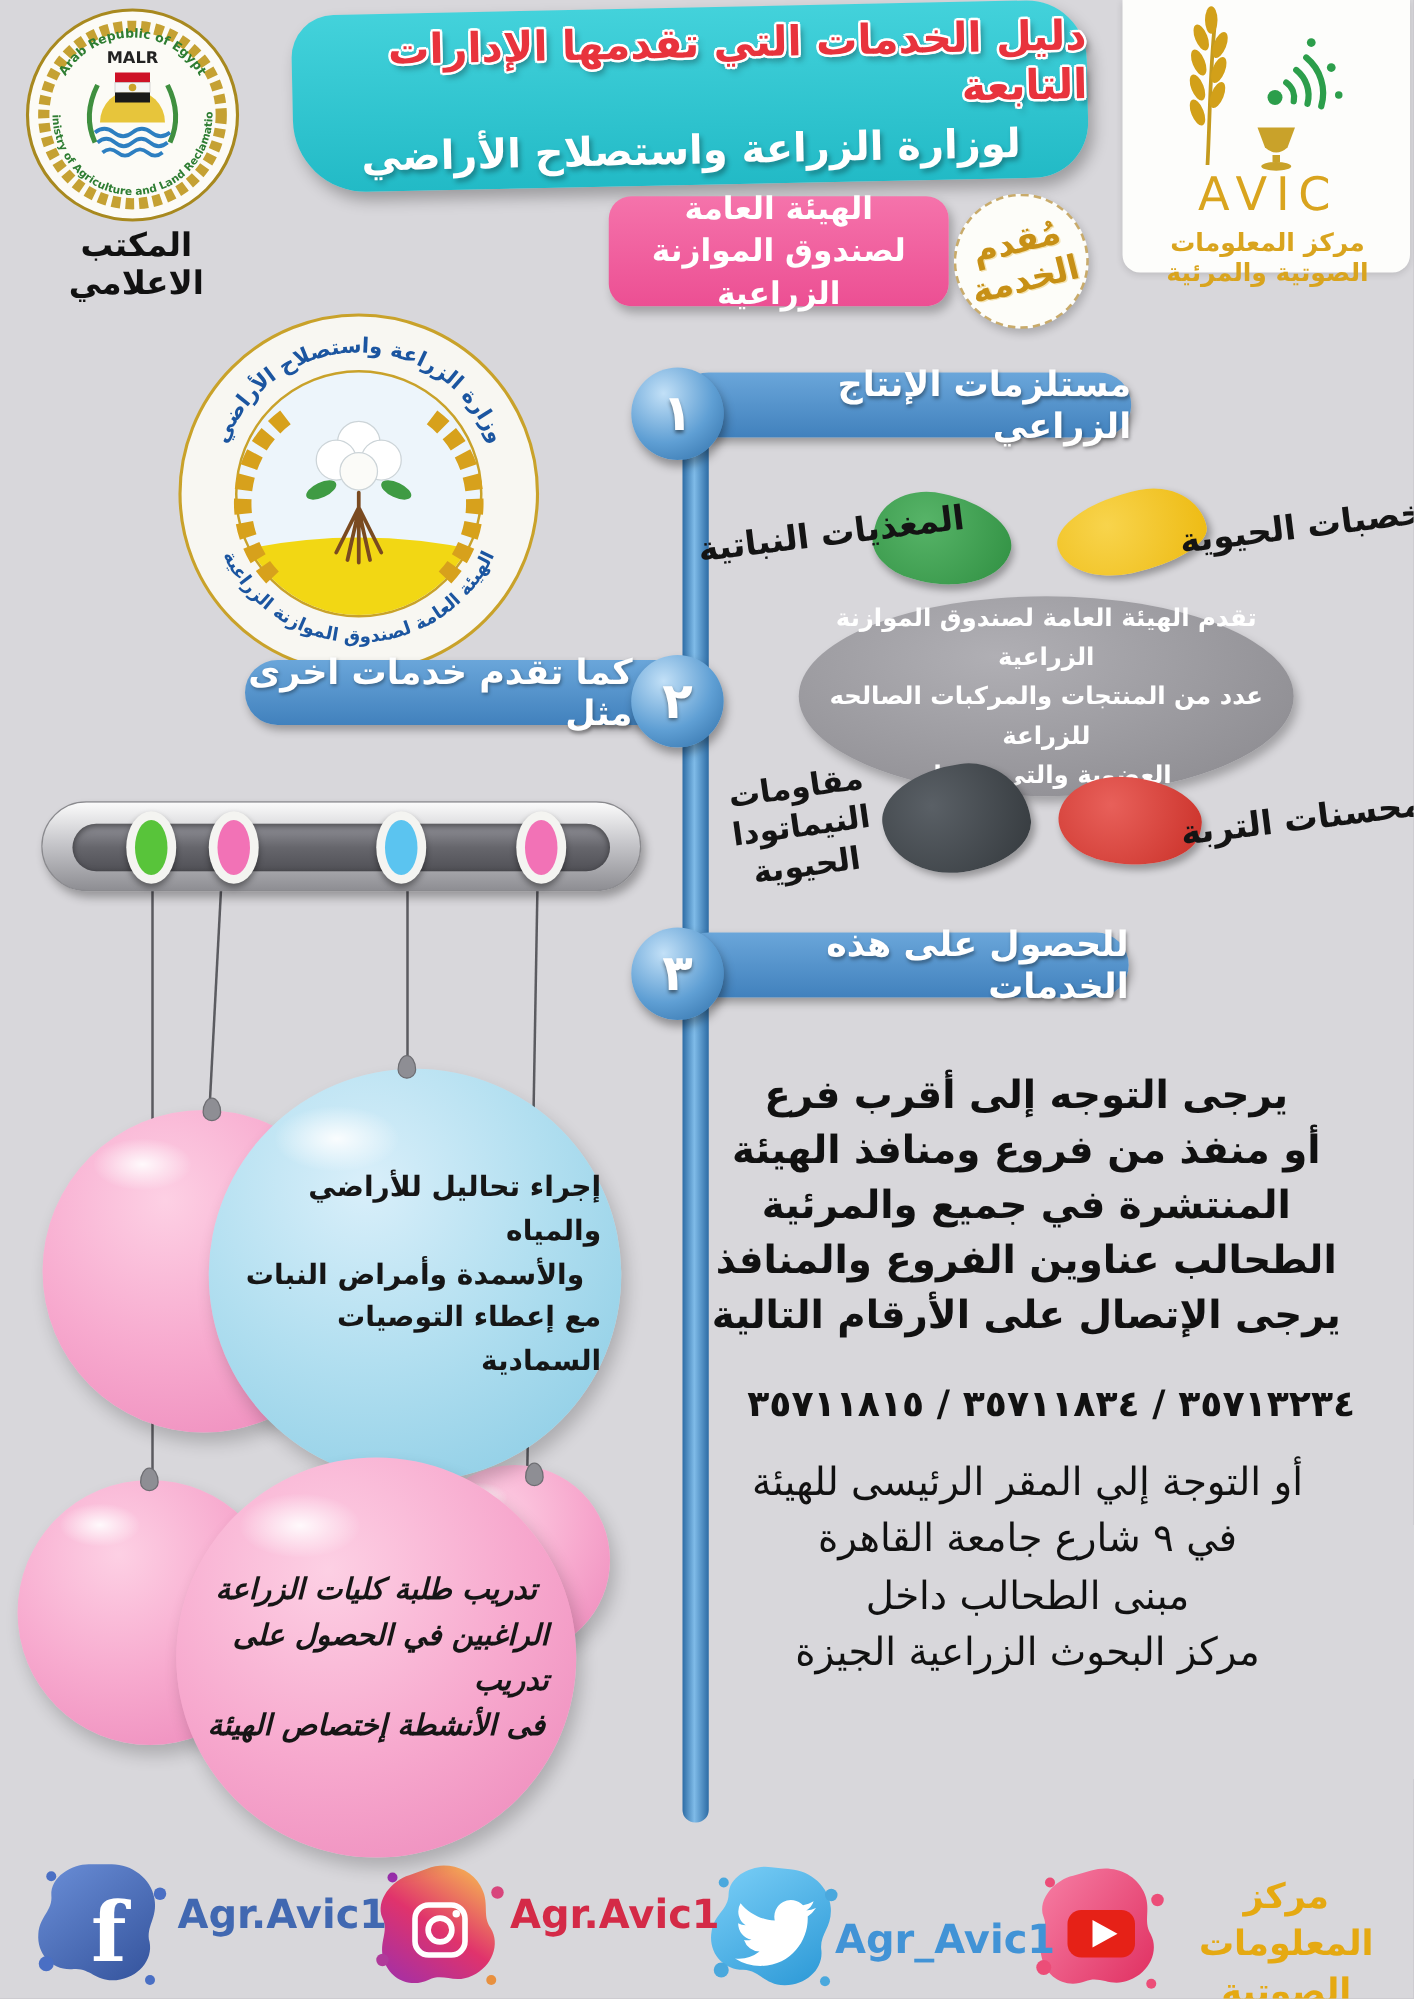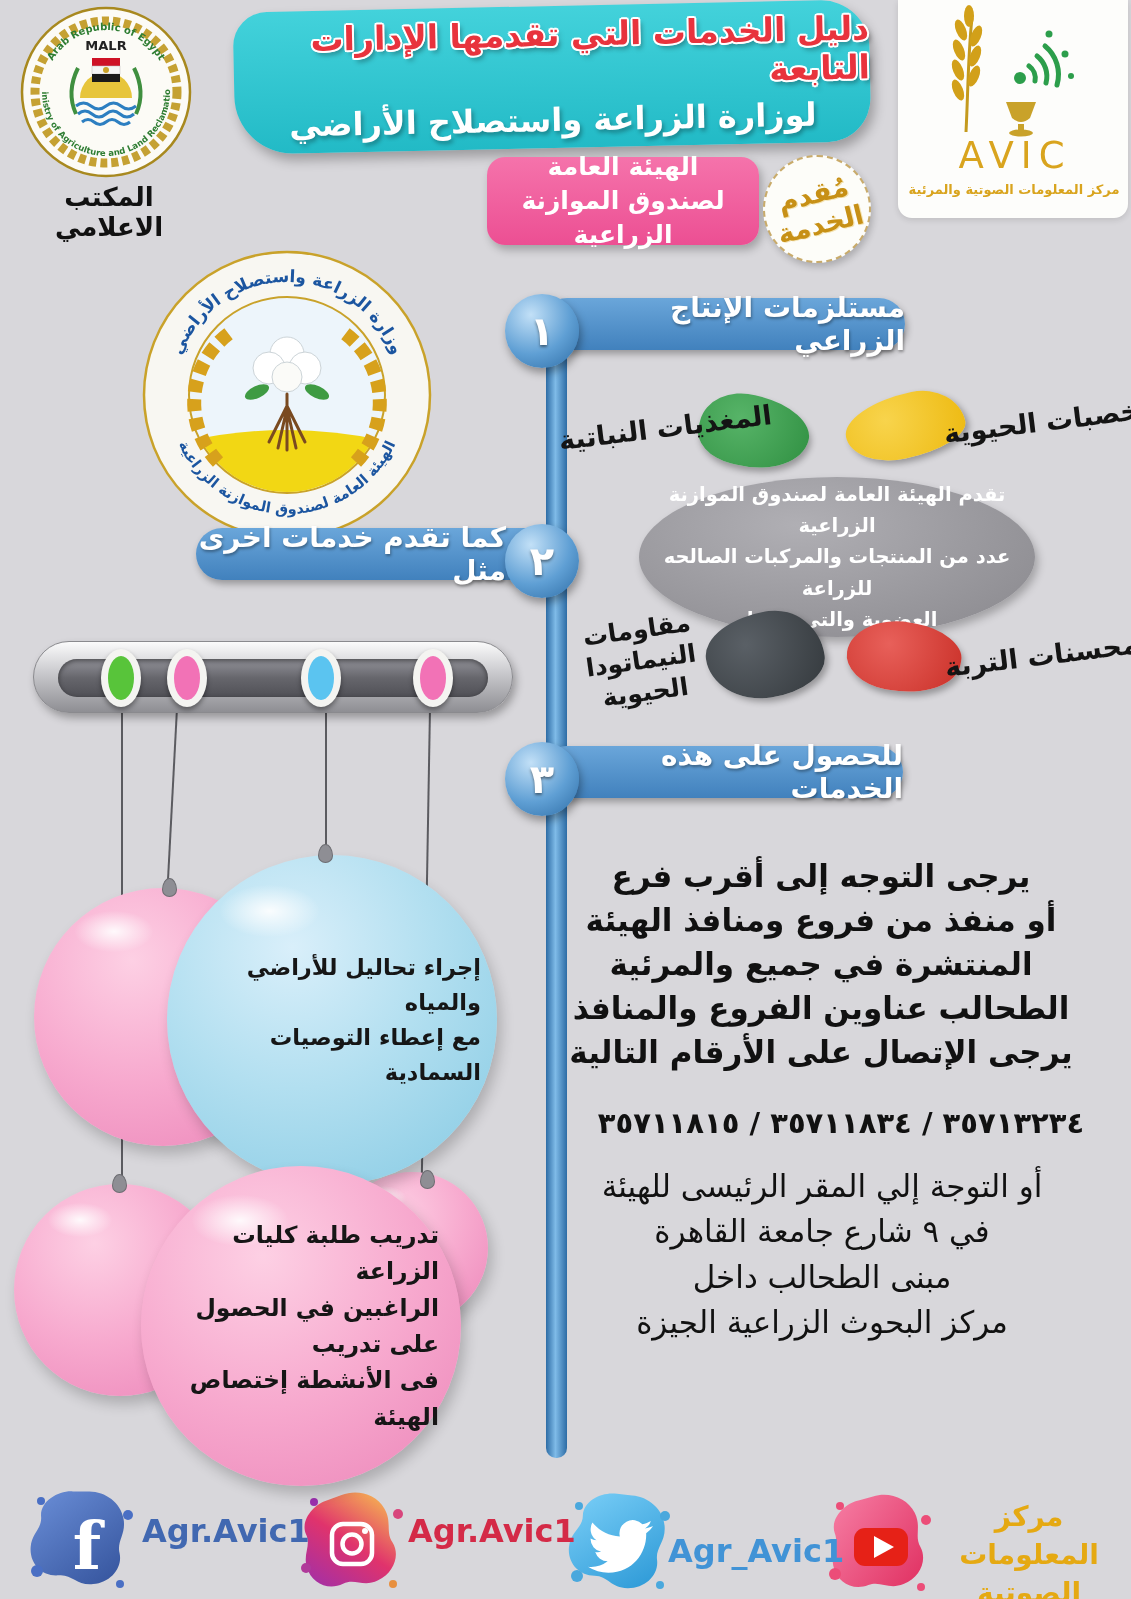--- a/index.html
+++ b/index.html
@@ -26,21 +26,21 @@
     text-shadow:2px 0 0 #fff,-2px 0 0 #fff,0 2px 0 #fff,0 -2px 0 #fff,
       1.5px 1.5px 0 #fff,-1.5px -1.5px 0 #fff,1.5px -1.5px 0 #fff,-1.5px 1.5px 0 #fff,
       3px 4px 5px rgba(0,0,0,.35); }
   .banner-l2 { font-size:32px; font-weight:bold; color:#ffffff;
     text-shadow:2px 3px 4px rgba(0,0,0,.3); }
   .avic-box { left:898px; top:0; width:230px; height:218px; background:#fdfdfb;
     border-radius:0 0 14px 14px; box-shadow:0 2px 6px rgba(0,0,0,.12); }
   .avic-name { left:918px; top:134px; width:194px; text-align:center;
     font-size:37px; font-weight:normal; color:#d9a41e; letter-spacing:7px; }
   .avic-sub { left:900px; top:182px; width:228px; text-align:center;
-    font-size:13px; font-weight:bold; color:#d9a41e; }
+    font-size:20px; font-weight:bold; color:#d9a41e; }
 
   
   .provider-pill { left:487px; top:157px; width:272px; height:88px;
     background:linear-gradient(180deg,#f573ab,#ec4f93);
     border-radius:18px; box-shadow:3px 5px 8px rgba(0,0,0,.25);
     display:flex; align-items:center; justify-content:center; text-align:center;
     padding:0 16px; color:#fff; font-size:25px; font-weight:bold; line-height:1.35; }
   .provider-badge { left:763px; top:155px; width:108px; height:108px;
     background:#fdfdf9; border:2.5px dashed #c9ab6a; border-radius:50%;
     box-shadow:2px 4px 7px rgba(0,0,0,.2);
@@ -113,21 +113,21 @@
     background:radial-gradient(circle at 38% 28%, #fdd0e4 0%, #f7a9ce 50%, #ef90bf 85%);
     box-shadow:4px 8px 14px rgba(0,0,0,.2); }
   .balloon.front { z-index:4; }
   .balloon::before { content:""; position:absolute; left:16%; top:9%;
     width:30%; height:16%; border-radius:50%;
     background:radial-gradient(ellipse at center, rgba(255,255,255,.9), rgba(255,255,255,0) 72%); }
   .balloon-text { position:absolute; inset:0; z-index:5;
     display:flex; flex-direction:column; align-items:center; justify-content:center;
     text-align:right; color:#161616; font-weight:bold; line-height:1.55; }
   .balloon-text.blue-t { font-size:22.5px; padding:0 16px; }
-  .balloon-text.pink-t { font-size:23.5px; padding:0 22px; }
+  .balloon-text.pink-t { font-size:23.5px; padding:0 22px;font-style:italic; }
 
   
   .contact { left:562px; top:854px; width:518px; z-index:2; text-align:center;
     color:#111; font-size:31px; font-weight:bold; line-height:1.42; }
   .phones { left:562px; top:1106px; width:518px; z-index:2; text-align:center;
     color:#111; font-size:29px; font-weight:bold; letter-spacing:2px;margin-left:20px; }
   .hq { left:560px; top:1164px; width:524px; z-index:2; text-align:center;
     color:#111; font-size:31px; font-weight:normal; line-height:1.46; }
 
   
@@ -311,20 +311,21 @@
   <div class="abs string" style="left:429px; top:708px; height:470px; transform:rotate(1deg);"></div>
   <div class="abs knot" style="left:162px; top:878px;"></div>
   <div class="abs knot" style="left:318px; top:844px;"></div>
   <div class="abs knot" style="left:112px; top:1174px;"></div>
   <div class="abs knot" style="left:420px; top:1170px;"></div>
 
   <div class="abs balloon pink" style="left:34px; top:888px; width:258px; height:258px;"></div>
   <div class="abs balloon blue" style="left:167px; top:855px; width:330px; height:330px;">
     <div class="balloon-text blue-t ar">
       <div>إجراء تحاليل للأراضي والمياه</div>
+      <div>والأسمدة وأمراض النبات</div>
       <div>مع إعطاء التوصيات السمادية</div>
     </div>
   </div>
   <div class="abs balloon pink" style="left:14px; top:1184px; width:212px; height:212px;"></div>
   <div class="abs balloon pink" style="left:336px; top:1172px; width:152px; height:152px;"></div>
   <div class="abs balloon pink front" style="left:141px; top:1166px; width:320px; height:320px;">
     <div class="balloon-text pink-t ar">
       <div>تدريب طلبة كليات الزراعة</div>
       <div>الراغبين في الحصول على تدريب</div>
       <div>فى الأنشطة إختصاص الهيئة</div>

